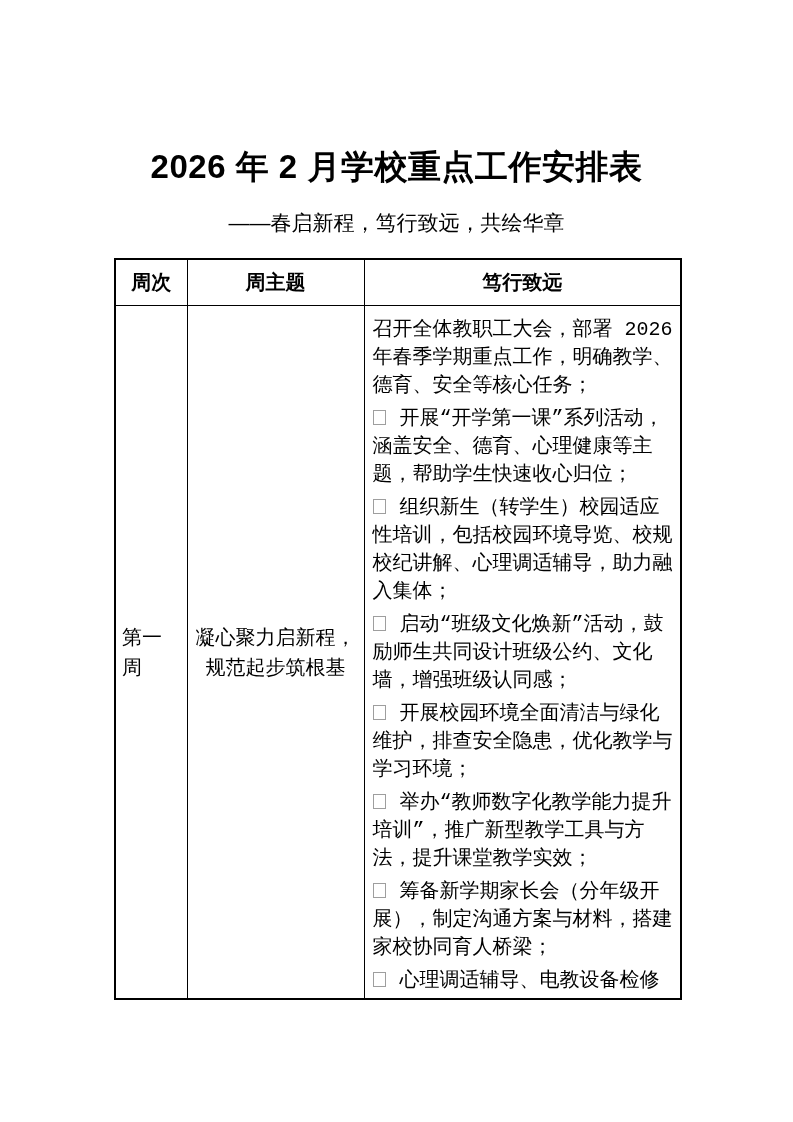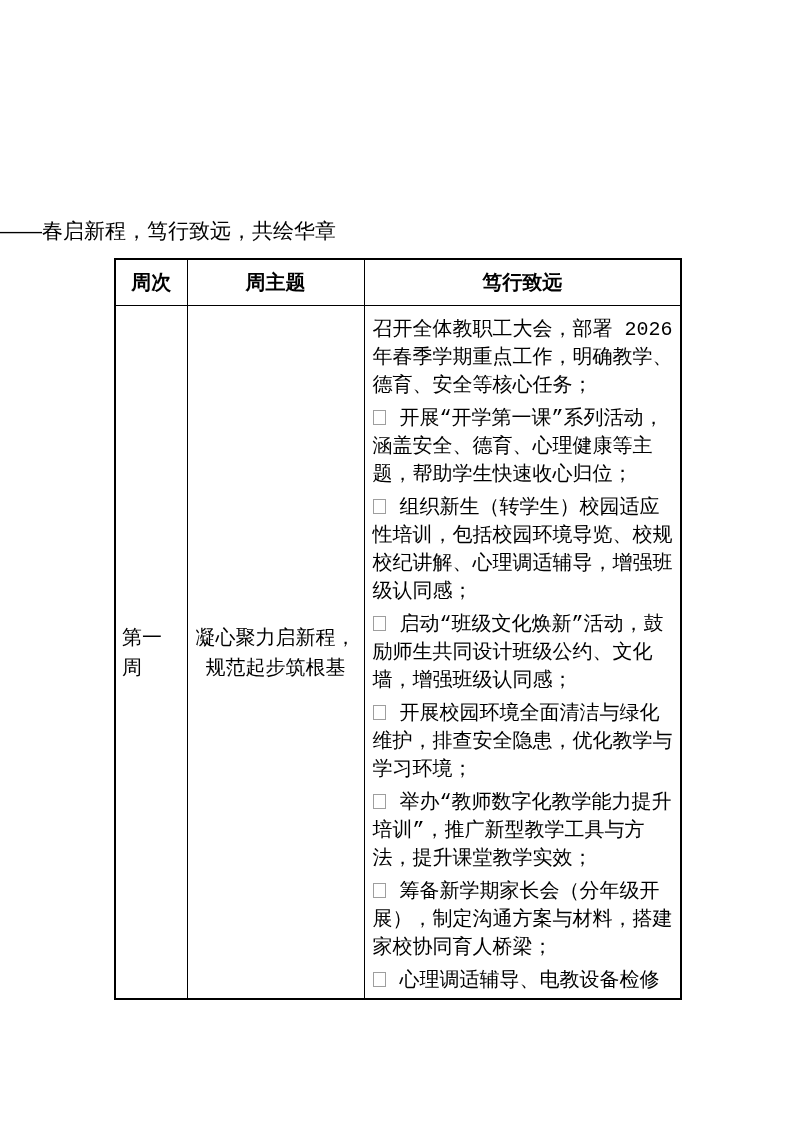--- a/index.html
+++ b/index.html
@@ -19,23 +19,24 @@
     width: 793px;
     text-align: center;
     font-size: 33px;
     font-weight: 700;
     line-height: 46px;
     letter-spacing: 0.5px;
     white-space: nowrap;
   }
   .doc-subtitle {
     position: absolute;
-    top: 216px;
+    top: 208px;
     left: 0;
     width: 793px;
+    text-align: center;
     font-size: 21px;
     line-height: 30px;
     white-space: nowrap;
   }
   table.schedule {
     position: absolute;
     top: 258px;
     left: 114px;
     width: 566px;
     border-collapse: collapse;
@@ -93,20 +94,21 @@
     border: 1.5px solid #9e9e9e;
     margin-right: 14px;
     transform: translateY(1px);
   }
 </style>
 </head>
 <body>
 
 <div class="page">
 
+  <h1 class="doc-title">2026 年 2 月学校重点工作安排表</h1>
 
   <div class="doc-subtitle">——春启新程，笃行致远，共绘华章</div>
 
   <table class="schedule">
     <colgroup>
       <col style="width:72px">
       <col style="width:177px">
       <col style="width:317px">
     </colgroup>
     <thead>
@@ -117,21 +119,21 @@
       </tr>
     </thead>
     <tbody>
       <tr>
         <td class="week-cell">第一周</td>
         <td class="theme-cell">凝心聚力启新程，规范起步筑根基</td>
         <td class="content-cell">
           <div class="content-clip">
             <p class="work-item"><span>召开全体教职工大会，部署 2026 年春季学期重点工作，明确教学、德育、安全等核心任务；</span></p>
             <p class="work-item"><span class="bullet-box"></span><span>开展“开学第一课”系列活动，涵盖安全、德育、心理健康等主题，帮助学生快速收心归位；</span></p>
-            <p class="work-item"><span class="bullet-box"></span><span>组织新生（转学生）校园适应性培训，包括校园环境导览、校规校纪讲解、心理调适辅导，增强班级认同感；</span></p>
+            <p class="work-item"><span class="bullet-box"></span><span>组织新生（转学生）校园适应性培训，包括校园环境导览、校规校纪讲解、心理调适辅导，助力融入集体；</span></p>
             <p class="work-item"><span class="bullet-box"></span><span>启动“班级文化焕新”活动，鼓励师生共同设计班级公约、文化墙，增强班级认同感；</span></p>
             <p class="work-item"><span class="bullet-box"></span><span>开展校园环境全面清洁与绿化维护，排查安全隐患，优化教学与学习环境；</span></p>
             <p class="work-item"><span class="bullet-box"></span><span>举办“教师数字化教学能力提升培训”，推广新型教学工具与方法，提升课堂教学实效；</span></p>
             <p class="work-item"><span class="bullet-box"></span><span>筹备新学期家长会（分年级开展），制定沟通方案与材料，搭建家校协同育人桥梁；</span></p>
             <p class="work-item"><span class="bullet-box"></span><span>心理调适辅导、电教设备检修</span></p>
           </div>
         </td>
       </tr>
     </tbody>
   </table>

